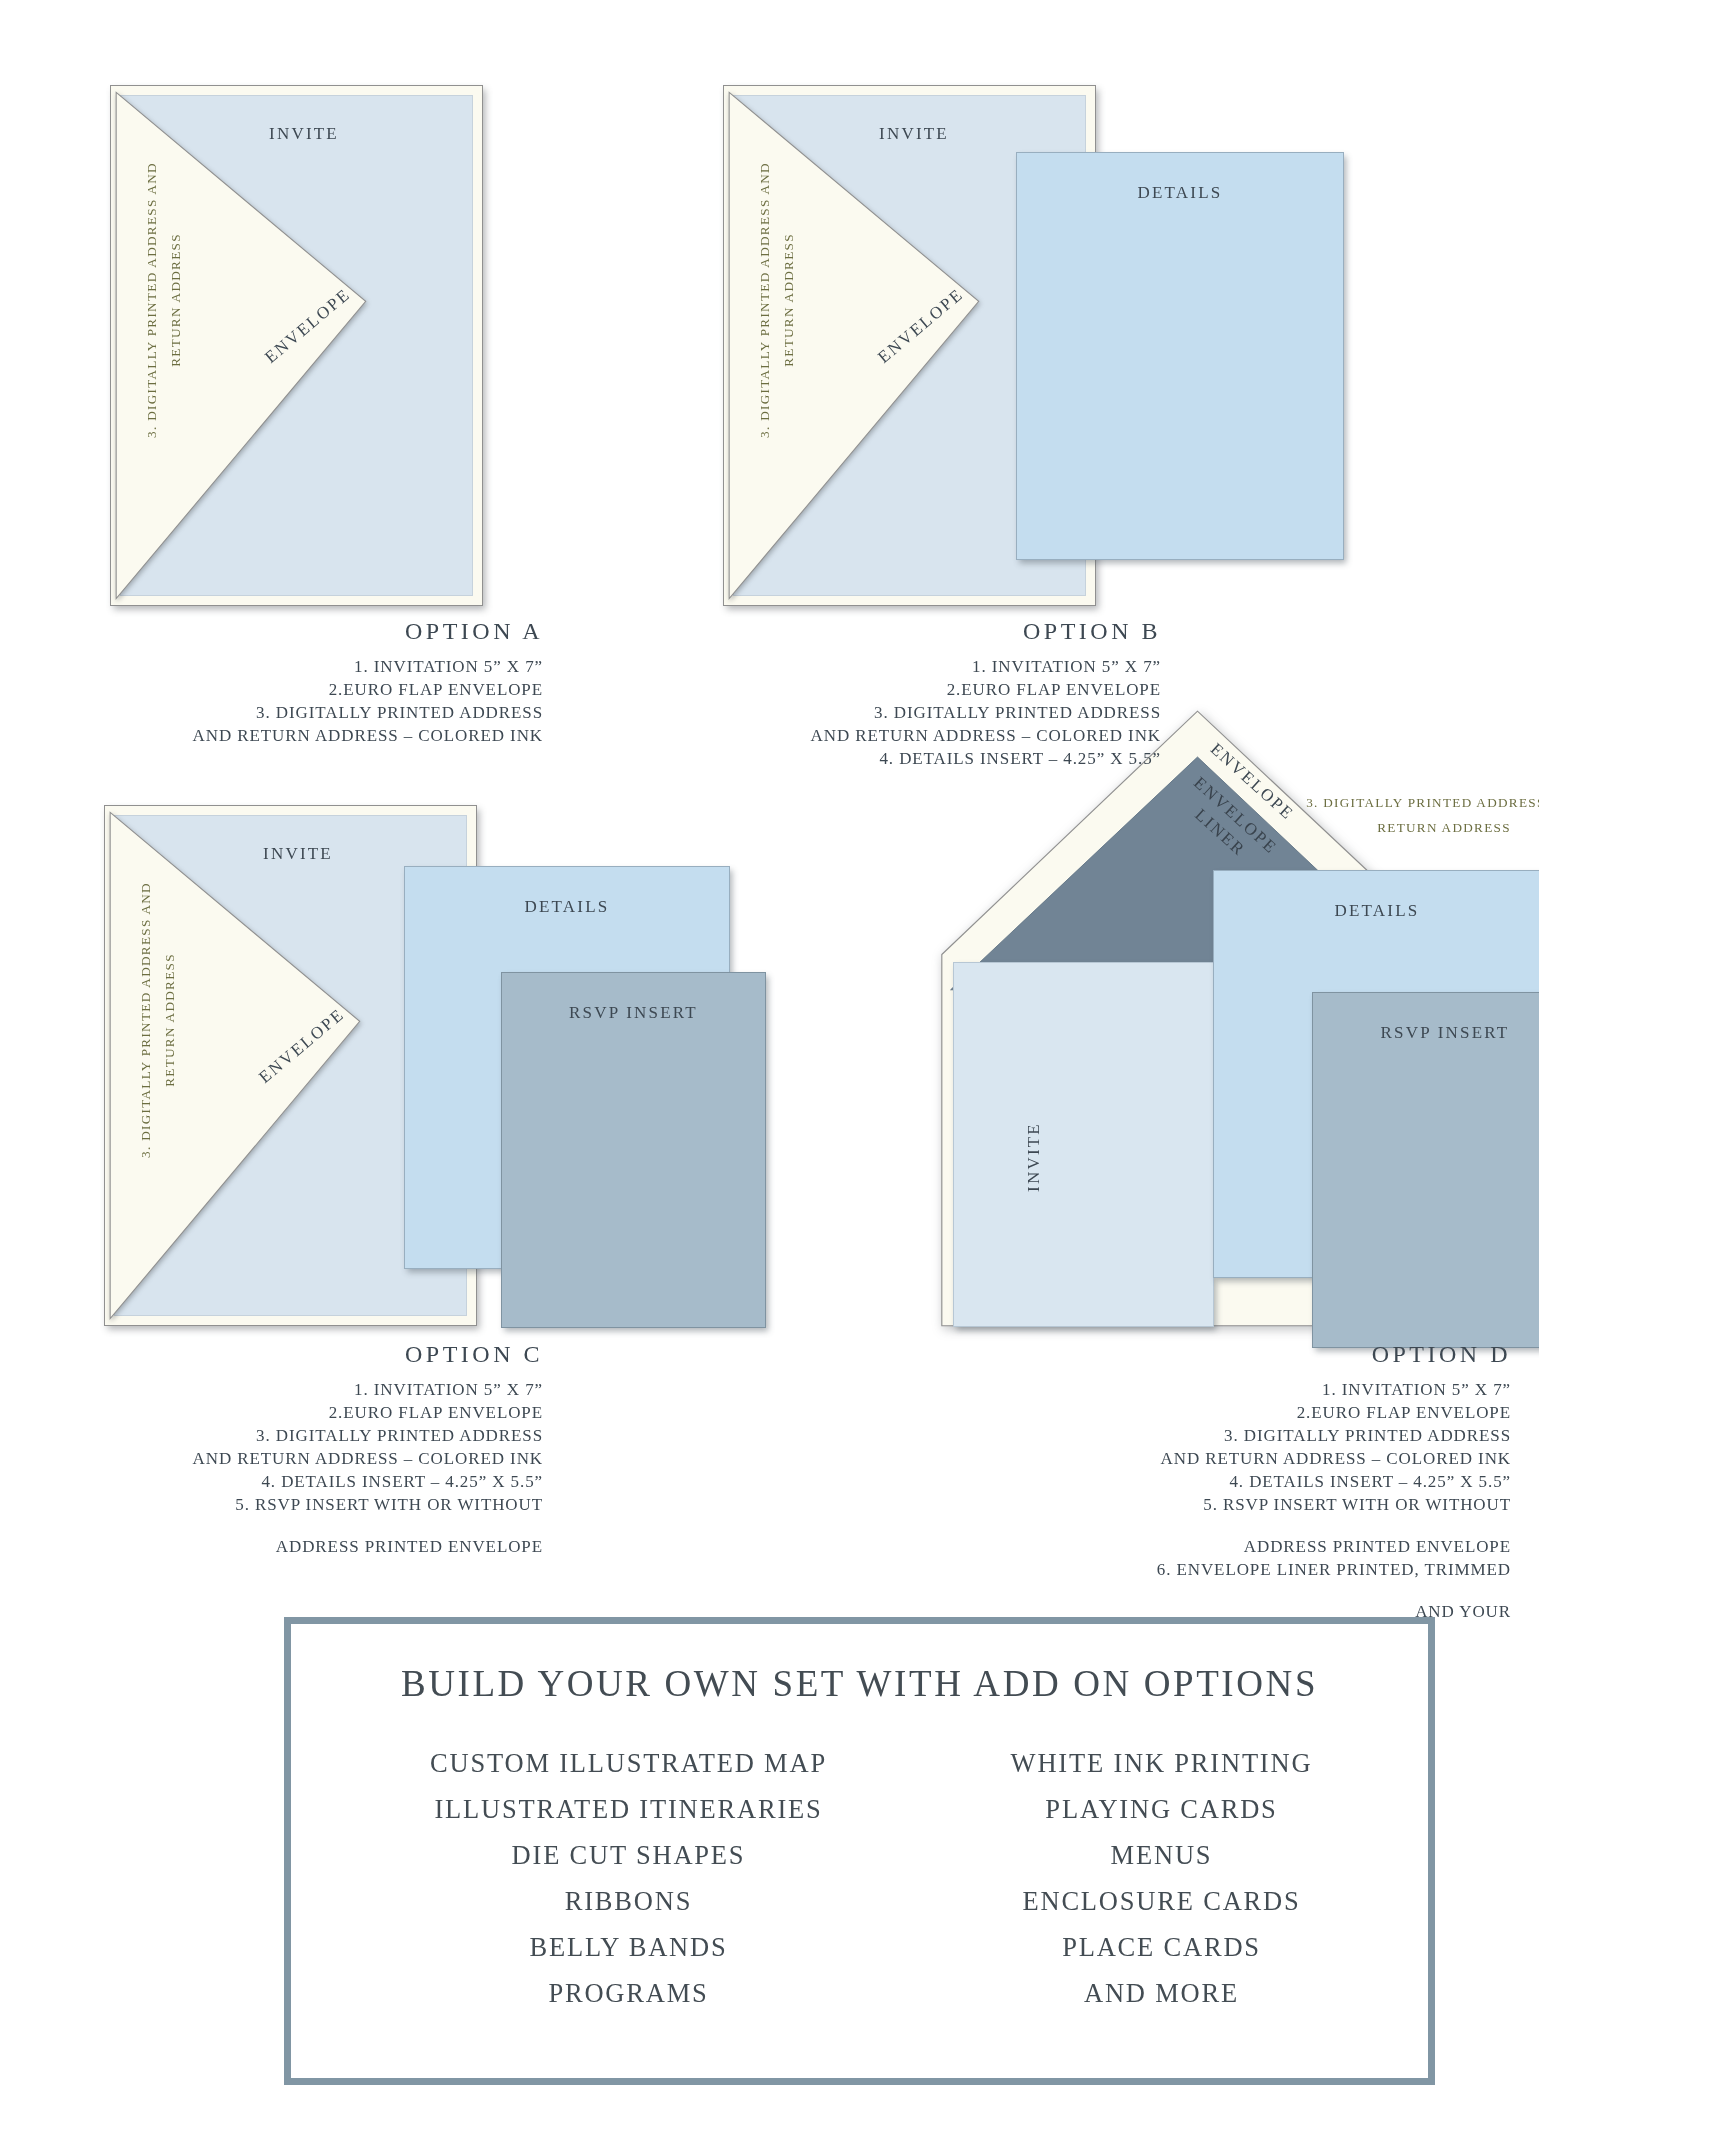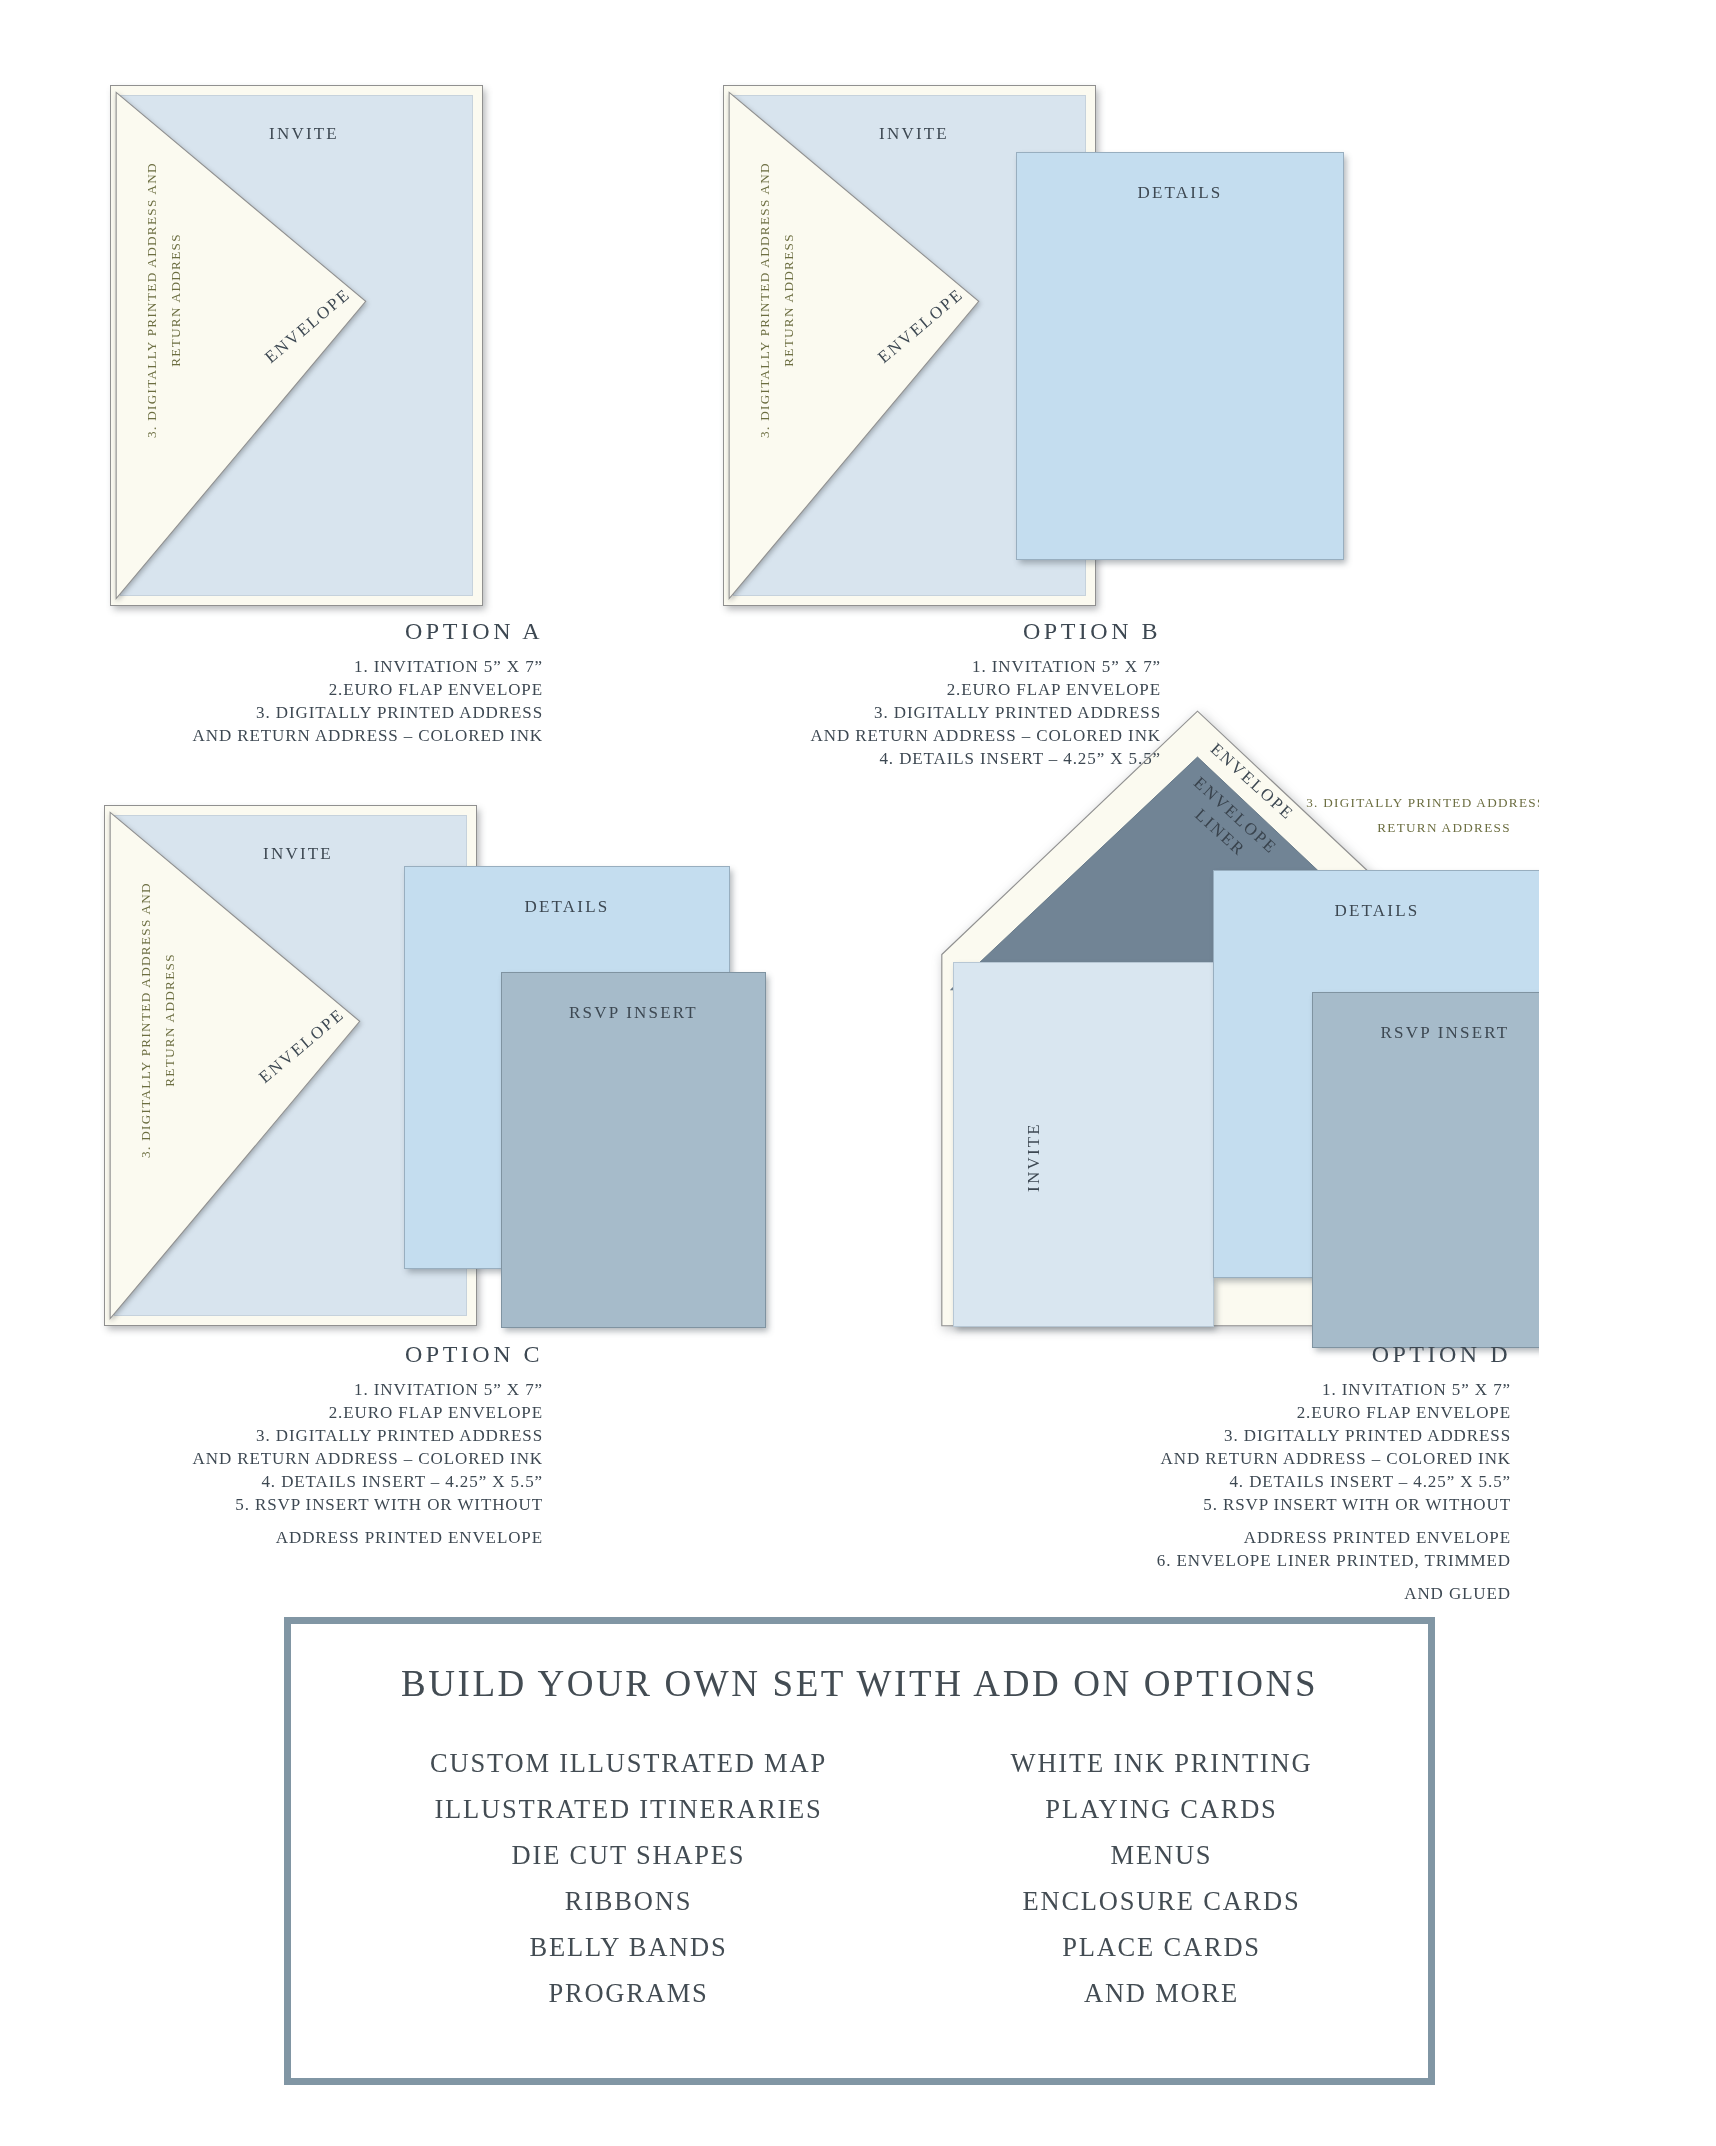--- a/index.html
+++ b/index.html
@@ -51,21 +51,21 @@
   .envd-svg{position:absolute;filter:drop-shadow(2.6px 3.5px 5.3px rgba(90,95,100,.4));}
   .envd-body{fill:var(--cream,#fbfaf0);stroke:var(--frameline,#909090);stroke-width:1.3;}
   .envd-liner{fill:var(--liner,#718495);stroke:#5f7283;stroke-width:1;}
   
   .opt-text{position:absolute;width:494px;text-align:right;}
   .opt-title{
     margin:0 0 10.6px 0;font-size:24px;font-weight:normal;letter-spacing:3.5px;color:var(--ink,#3d4852);
     line-height:26.5px;
   }
   .ln{margin:0;font-size:17px;letter-spacing:0.9px;line-height:23px;color:var(--ink,#3d4852);}
-  .ln.gap{margin-top:10px;}
+  .ln.gap{margin-top:19px;}
   
   .addon-box{
     position:absolute;box-sizing:border-box;background:#ffffff;
     border:7px solid var(--steel,#8196a4);
   }
   .addon-title{
     margin:37px 0 0 0;text-align:center;font-weight:normal;
     font-size:37px;letter-spacing:2.6px;color:#434c53;line-height:46px;
   }
   .addon-cols{display:flex;margin-top:30px;padding-left:71px;}
@@ -181,21 +181,21 @@
   <div class="opt-text" style="left:1017px;top:1341px;">
     <h2 class="opt-title">OPTION D</h2>
     <p class="ln">1. INVITATION 5” X 7”</p>
     <p class="ln">2.EURO FLAP  ENVELOPE</p>
     <p class="ln">3. DIGITALLY PRINTED ADDRESS</p>
     <p class="ln">AND RETURN ADDRESS – COLORED INK</p>
     <p class="ln">4. DETAILS INSERT – 4.25” X 5.5”</p>
     <p class="ln">5. RSVP INSERT WITH OR WITHOUT</p>
     <p class="ln gap">ADDRESS PRINTED ENVELOPE</p>
     <p class="ln">6. ENVELOPE LINER PRINTED, TRIMMED</p>
-    <p class="ln gap">AND GLUED</p>
+    <p class="ln gap">AND YOUR</p>
   </div>
 
   <div class="addon-box" style="left:284px;top:1617px;width:1151px;height:468px;">
     <h1 class="addon-title">BUILD YOUR OWN SET WITH ADD ON OPTIONS</h1>
     <div class="addon-cols">
       <ul class="addon-col">
         <li>CUSTOM ILLUSTRATED MAP</li>
         <li>ILLUSTRATED ITINERARIES</li>
         <li>DIE CUT SHAPES</li>
         <li>RIBBONS</li>

